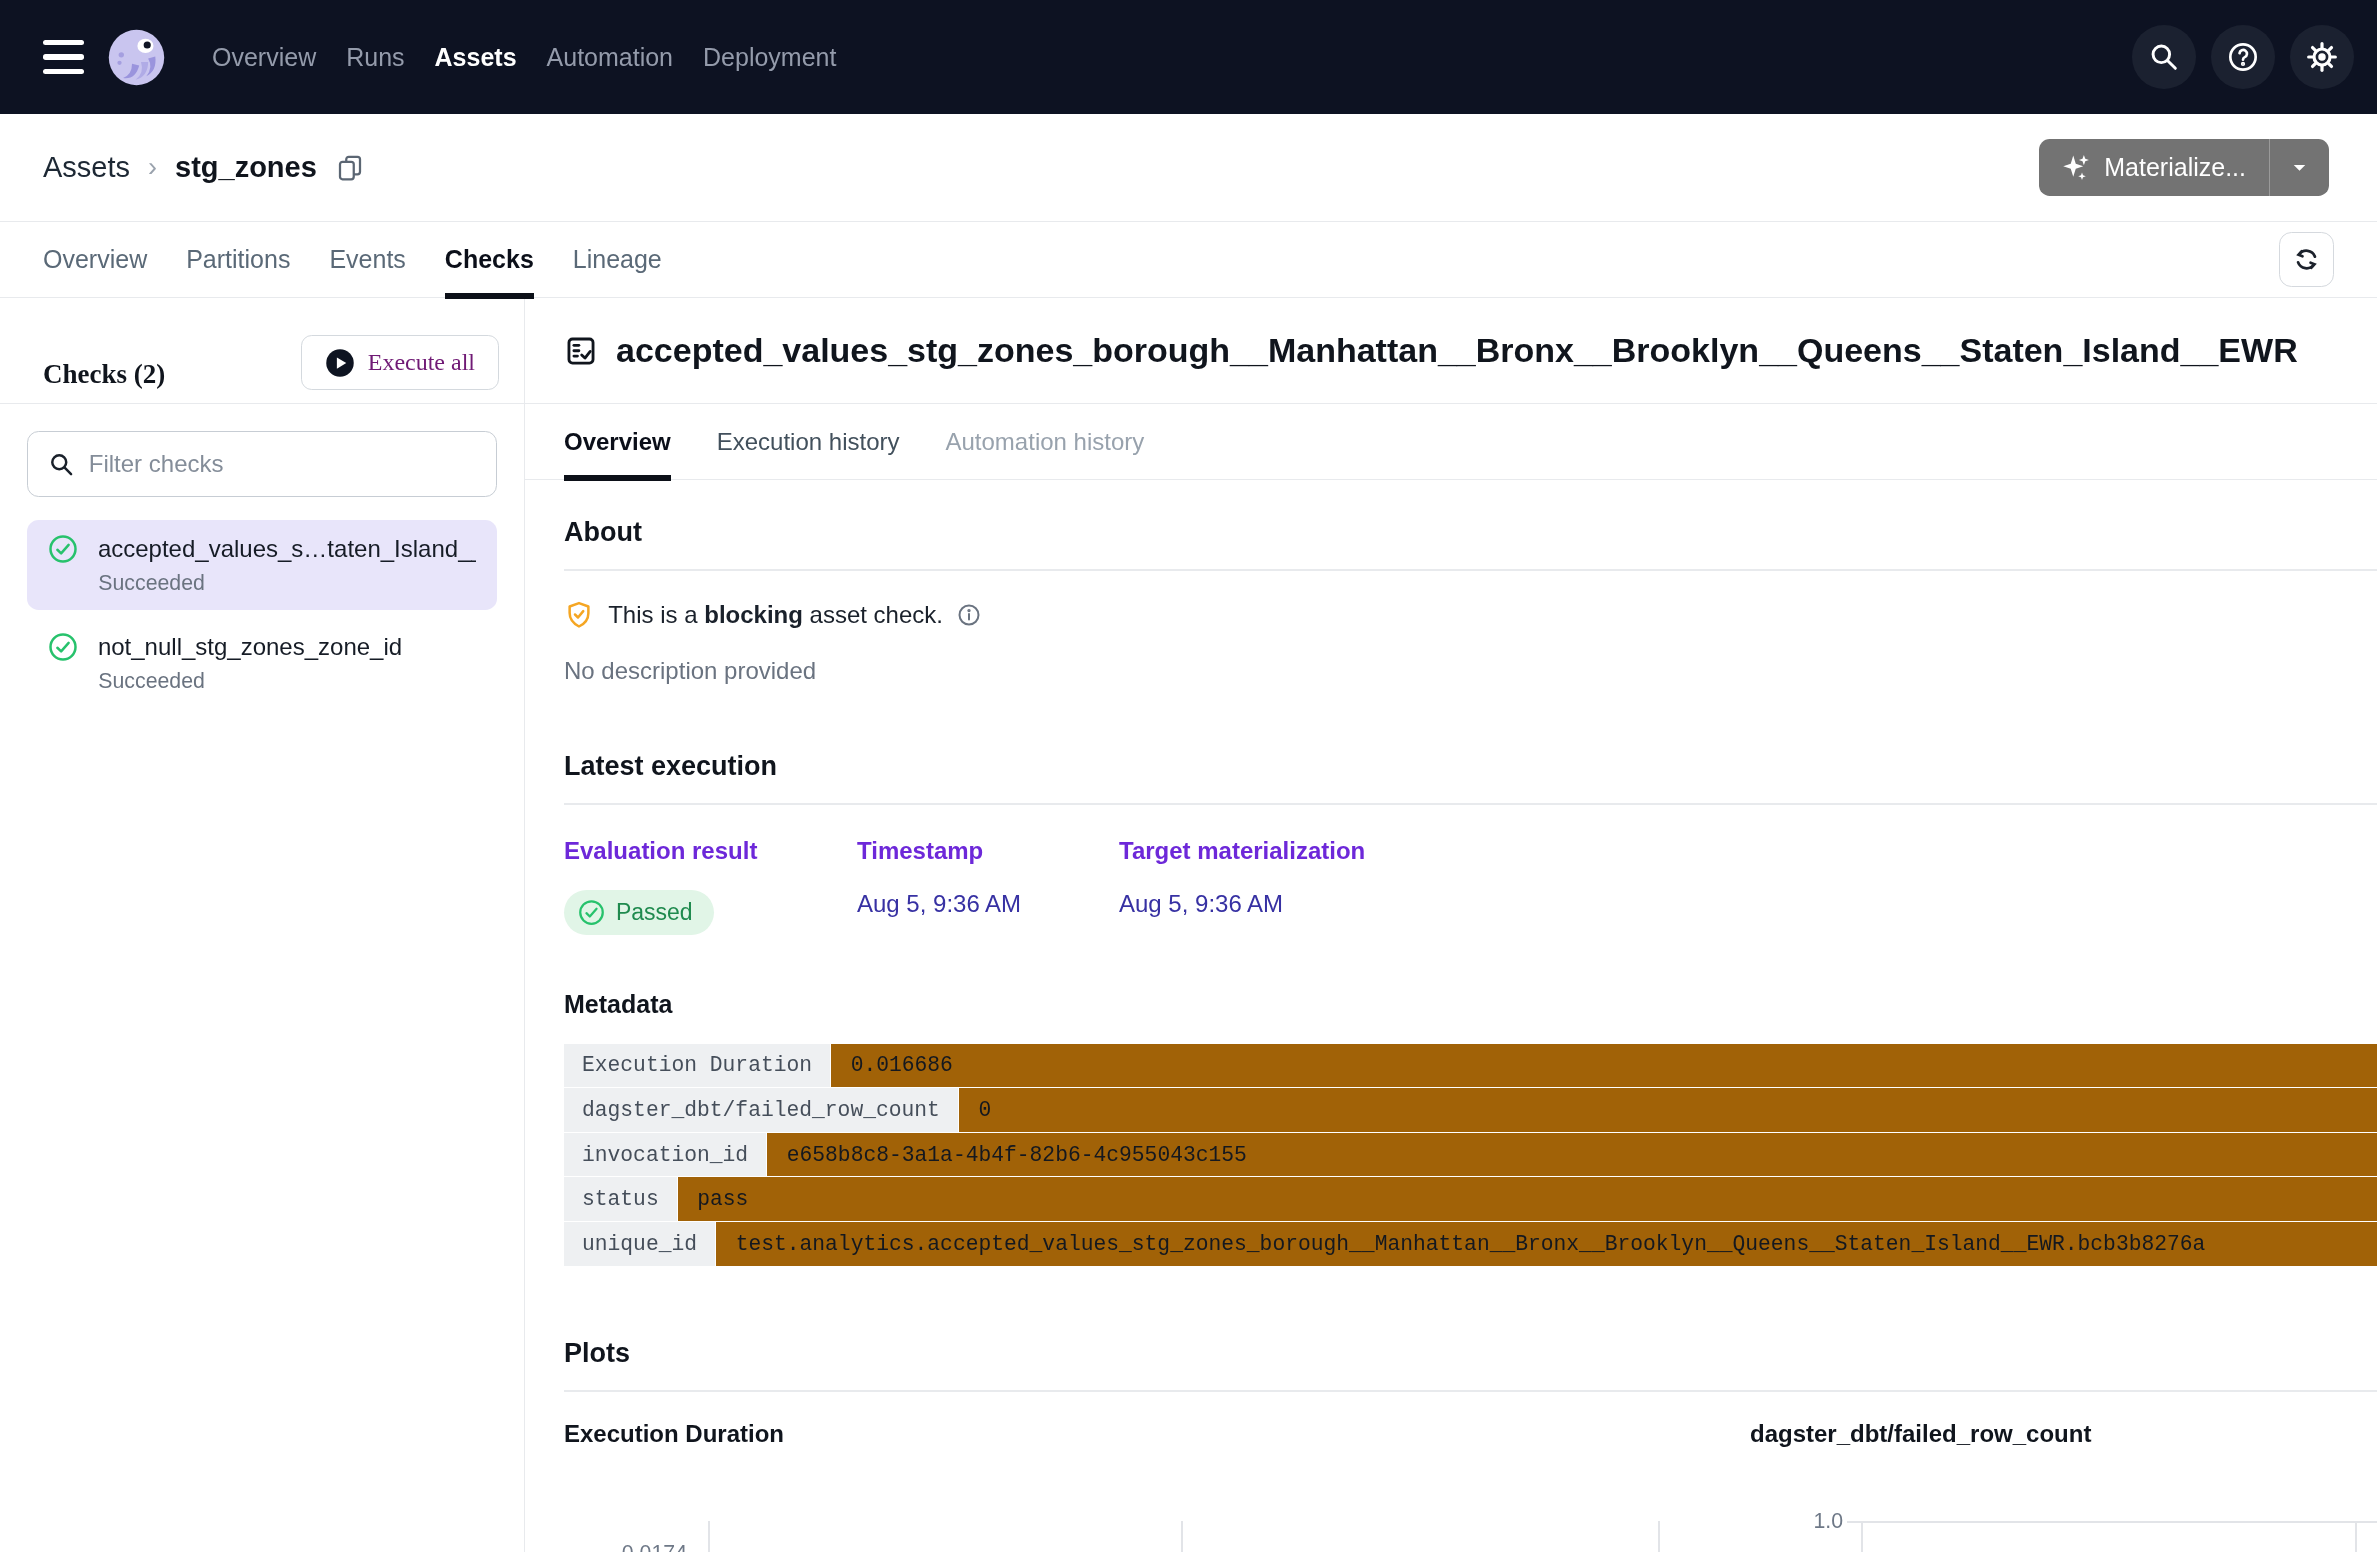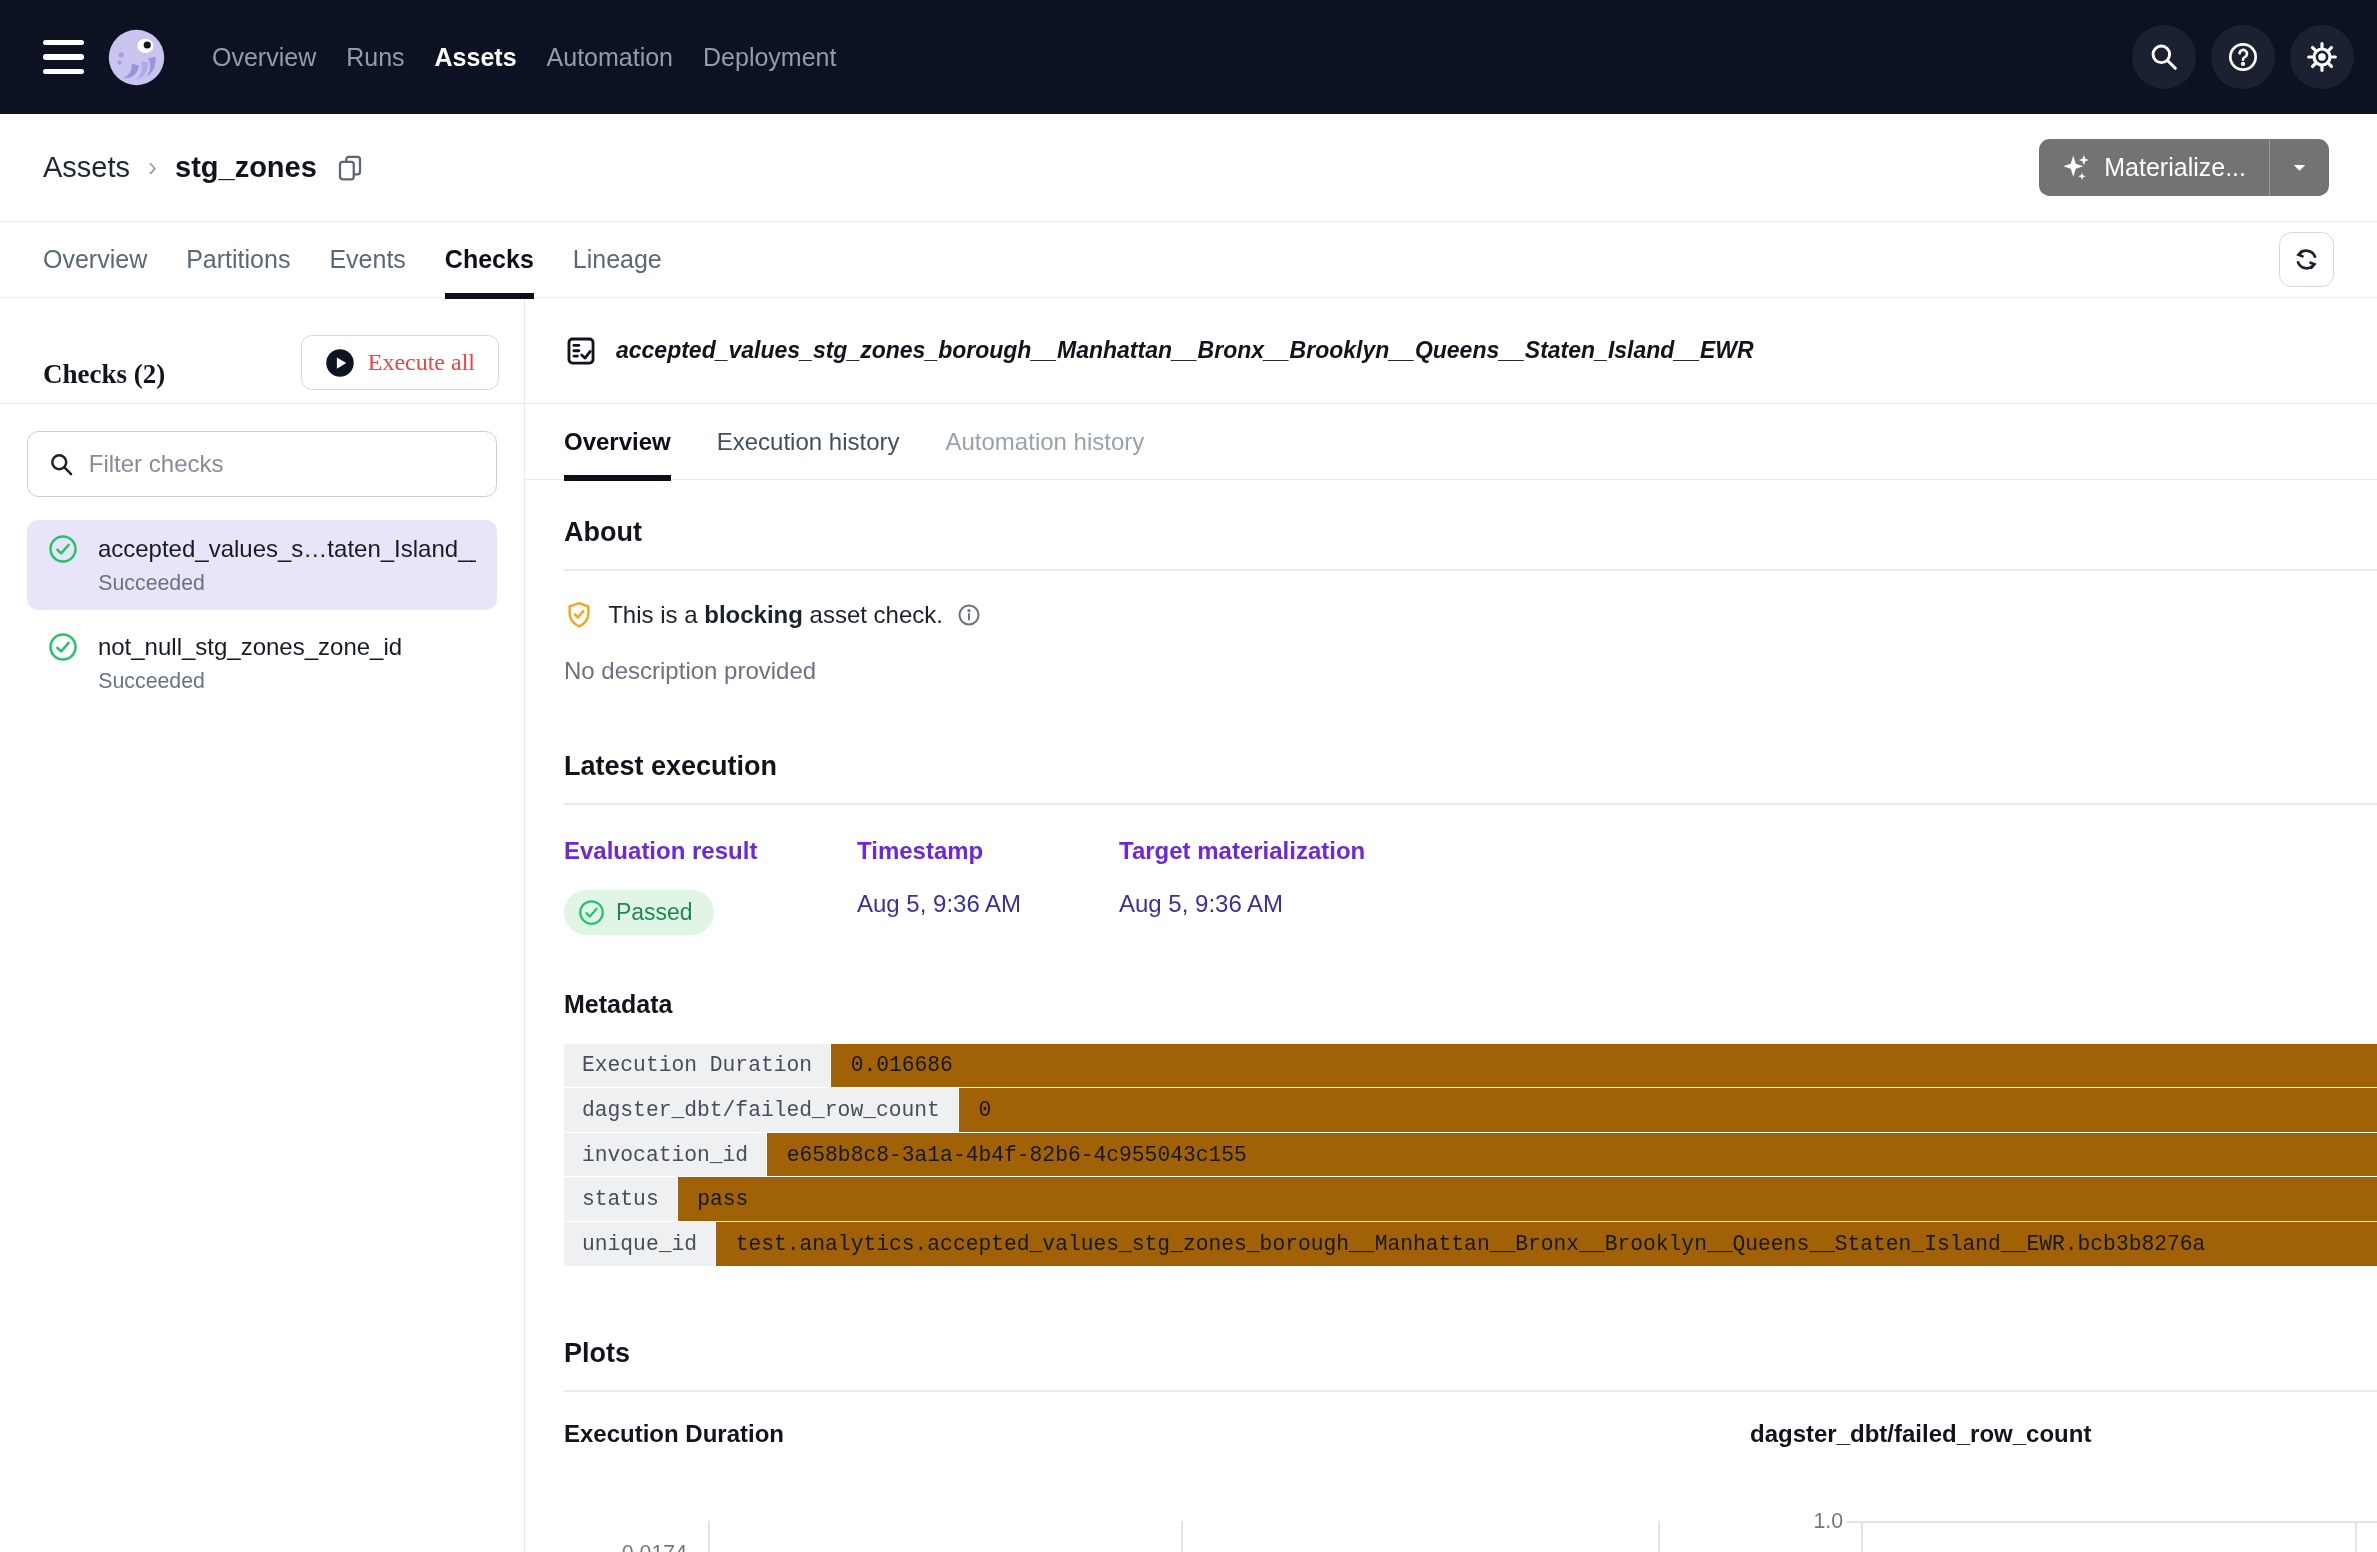--- a/index.html
+++ b/index.html
@@ -40,40 +40,40 @@
   .a-tab.active { color:#0b0f19; font-weight:700; }
   .a-tab.active::after { content:""; position:absolute; left:0; right:0; bottom:-1.8px; height:6.2px; background:#0c1018; }
   .refresh-btn { position:absolute; right:43px; top:9.8px; width:55px; height:55px; border:1.8px solid #d5d9de; border-radius:12.4px; display:flex; align-items:center; justify-content:center; color:#1c222c; cursor:pointer; background:#fff; }
   .refresh-btn svg { width:27px; height:27px; }
 
   
   .workspace { flex:1; display:flex; min-height:0; }
   .sidebar { width:525px; flex:0 0 525px; border-right:1.8px solid #e8eaed; display:flex; flex-direction:column; }
   .sidebar-header { height:106px; flex:0 0 106px; display:flex; align-items:flex-end; justify-content:space-between; padding:0 25px 13px 43px; border-bottom:1.8px solid #e8eaed;font-family:Liberation Serif, serif; }
   .sidebar-header h2 { font-size:27px; font-weight:700; color:#10151d; }
-  .execute-all { display:flex; align-items:center; gap:12.4px; height:55px; padding:0 23px; background:#fff; border:1.8px solid #d4d9de; border-radius:10.7px; font-size:24px; color:#ef4444; cursor:pointer; font-family:inherit; }
+  .execute-all { display:flex; align-items:center; gap:12.4px; height:55px; padding:0 23px; background:#fff; border:1.8px solid #d4d9de; border-radius:10.7px; font-size:24px; color:#701a75; cursor:pointer; font-family:inherit; }
   .execute-all svg { width:30px; height:30px; }
   .sidebar-body { padding:27px 27px; }
   .filter-box { display:flex; align-items:center; gap:14.2px; height:66px; border:1.8px solid #c7cdd4; border-radius:11.6px; padding:0 19.6px; background:#fff; }
   .filter-box svg { width:27px; height:27px; color:#1a212b; flex:0 0 auto; }
   .filter-box input { border:none; outline:none; font-size:24px; font-family:inherit; color:#1a212b; width:100%; background:transparent; }
   .filter-box input::placeholder { color:#848d99; }
   .check-list { margin-top:23px; display:flex; flex-direction:column; gap:7.1px; }
   .check-item { padding:14.2px 21.3px; border-radius:11.6px; cursor:pointer; }
   .check-item.selected { background:#e8e5fa; }
   .check-item .row { display:flex; align-items:center; gap:19.6px; }
   .check-item .row svg { width:30px; height:30px; color:#27c26c; flex:0 0 auto; }
   .check-name { font-size:24px; color:#161c26; white-space:nowrap; overflow:hidden; }
   .check-status { margin-left:50px; margin-top:7.1px; font-size:21.3px; color:#6a7380; }
 
   
   .detail { flex:1; min-width:0; display:flex; flex-direction:column; }
   .detail-header { height:106px; flex:0 0 106px; display:flex; align-items:center; gap:18px; padding:0 39px; border-bottom:1.8px solid #e8eaed; overflow:hidden; }
   .detail-header svg { width:34px; height:34px; color:#10151d; flex:0 0 auto; }
-  .detail-header h1 { font-size:23px; font-weight:700; color:#10151d; white-space:nowrap;font-style:italic; }
+  .detail-header h1 { font-size:34px; font-weight:700; color:#10151d; white-space:nowrap; }
   .detail-tabs { height:76px; flex:0 0 76px; display:flex; gap:46px; padding:0 39px; border-bottom:1.8px solid #e8eaed; }
   .d-tab { display:flex; align-items:center; font-size:24px; color:#42505c; cursor:pointer; position:relative; }
   .d-tab.active { color:#0b0f19; font-weight:700; }
   .d-tab.active::after { content:""; position:absolute; left:0; right:0; bottom:-1.8px; height:6.2px; background:#0c1018; }
   .d-tab.dim { color:#98a2ad; }
   .detail-body { flex:1; padding:37px 0 0 39px; overflow:hidden; }
   .divider { height:1.8px; background:#e8eaed; margin-top:21.3px; }
   h2.section { font-size:27px; font-weight:700; color:#10151d; }
   .blocking-row { margin-top:28.5px; display:flex; align-items:center; gap:14.2px; font-size:24px; color:#1a212b; }
   .blocking-row .shield { width:30px; height:30px; color:#f5a623; flex:0 0 auto; }

